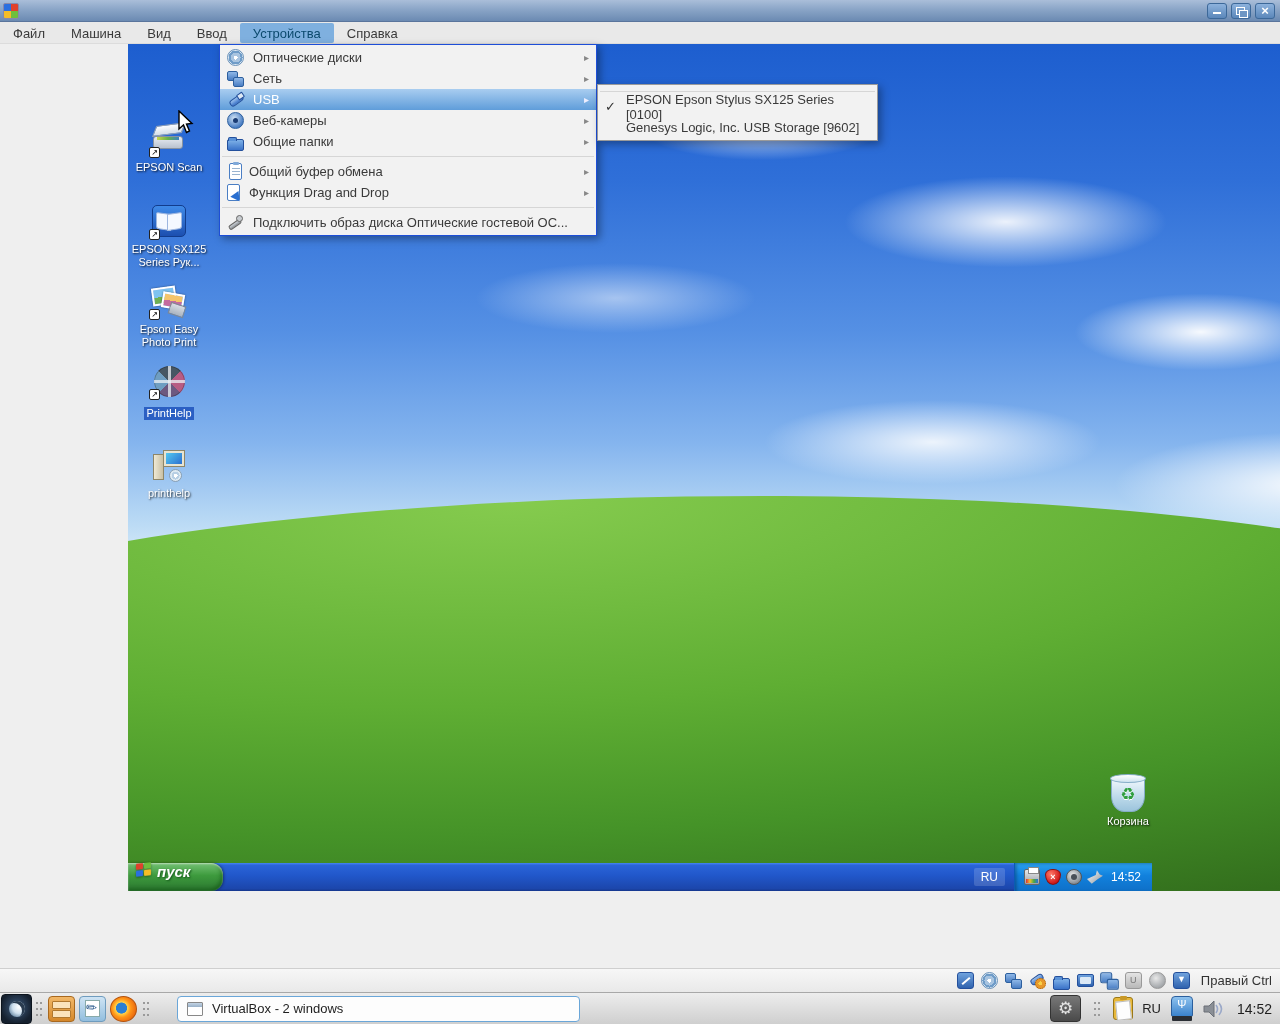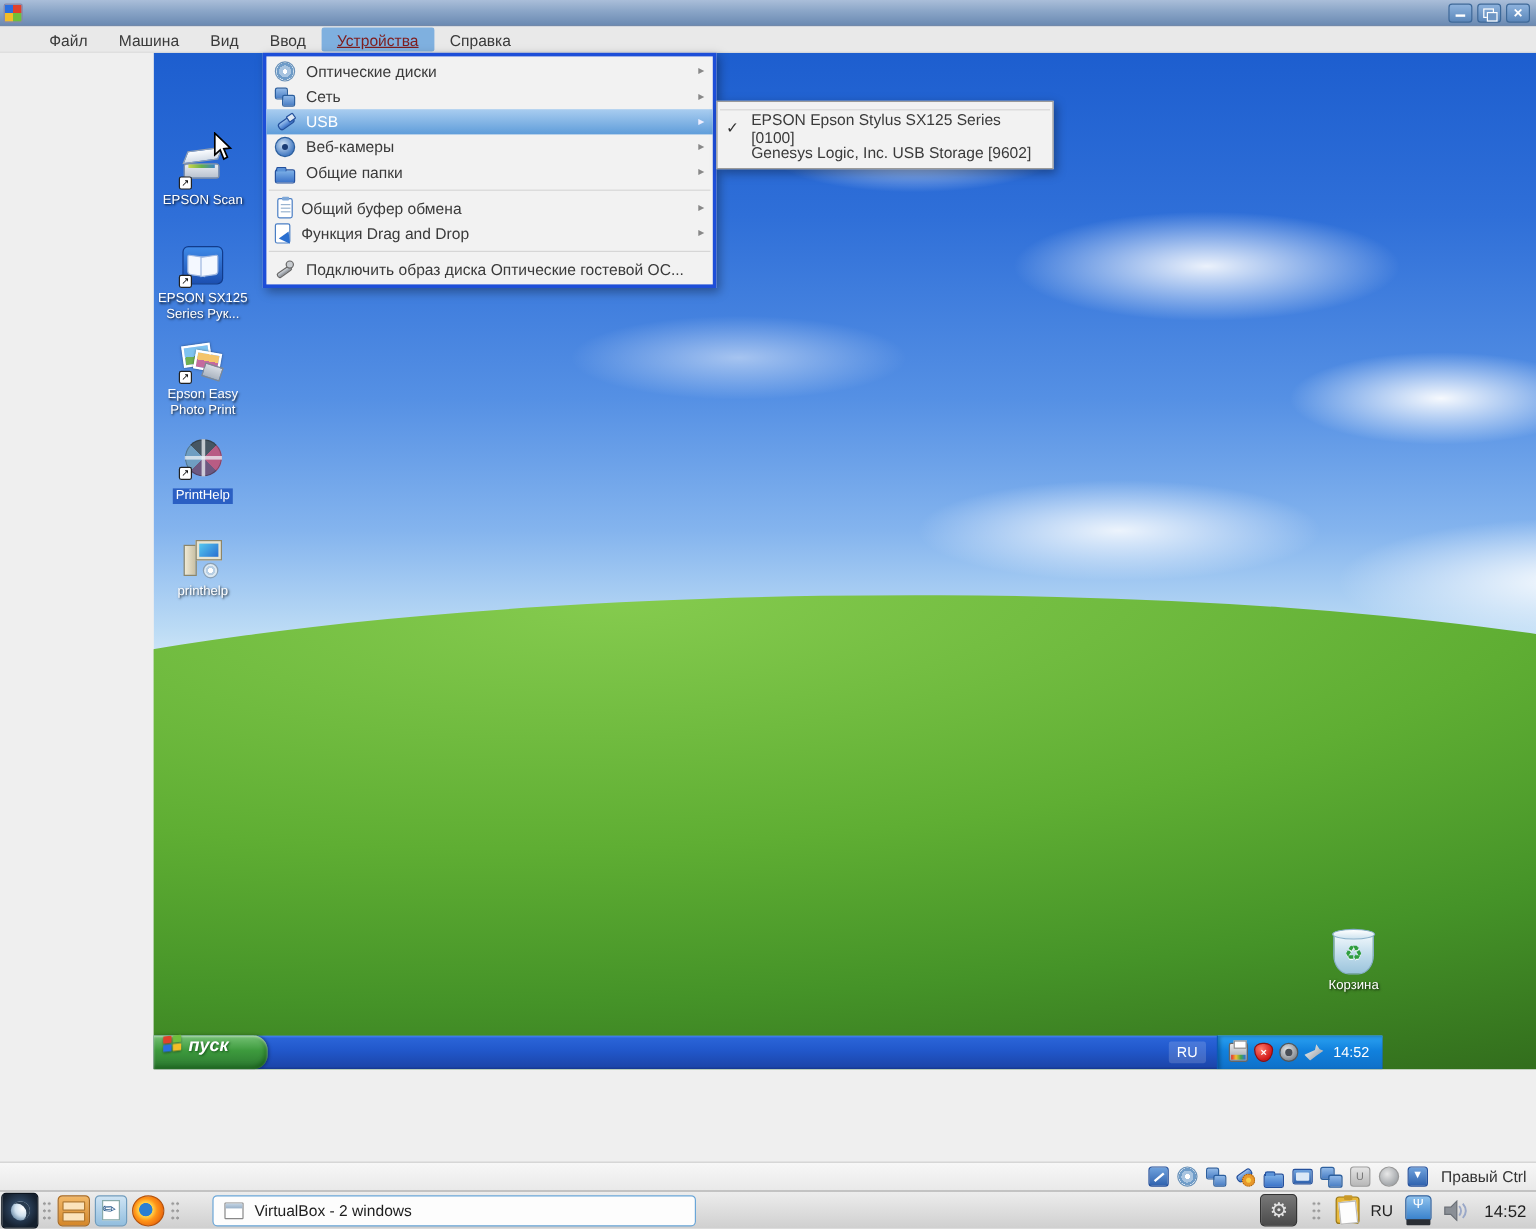--- a/index.html
+++ b/index.html
@@ -18,23 +18,23 @@
   .win-btns { margin-left:auto; display:flex; gap:4px; margin-right:5px; }
   .win-btn { width:20px; height:16px; border-radius:3px; border:1px solid #3c6899;
     background:linear-gradient(#8db2dd,#5b87ba); color:#fff; font-size:10px; line-height:14px;
     text-align:center; position:relative; }
   .glyph-min::after { content:""; position:absolute; left:5px; right:5px; bottom:4px; height:2px; background:#fff; }
   .glyph-restore::before { content:""; position:absolute; left:4px; top:3px; width:7px; height:6px; border:1px solid #fff; }
   .glyph-restore::after { content:""; position:absolute; left:7px; top:6px; width:7px; height:6px; border:1px solid #fff; background:#6e96c4; }
   .glyph-close::after { content:"\00d7"; font-size:13px; font-weight:bold; line-height:14px; }
 
   .menubar { position:absolute; left:0; top:22px; width:1280px; height:22px; background:#e9e9e9;
-    display:flex; align-items:flex-end; font-size:13px; color:#3a3a3a; border-bottom:1px solid #dcdcdc;padding-left:28px; }
+    display:flex; align-items:flex-end; font-size:13px; color:#3a3a3a; border-bottom:1px solid #dcdcdc; }
   .menu-top { padding:2px 13px; height:20px; line-height:17px; }
-  .menu-top.active { background:#7fb0df; color:#7f1d1d; border-radius:2px;text-decoration:underline; }
+  .menu-top.active { background:#7fb0df; color:#0c4a6e; border-radius:2px; }
 
   
   .guest { position:absolute; left:128px; top:44px; width:1219px; height:847px; overflow:hidden; }
   .sky { position:absolute; inset:0;
     background-image:
       radial-gradient(ellipse 180px 55px at 88% 34%, rgba(255,255,255,.95), rgba(255,255,255,0) 70%),
       radial-gradient(ellipse 230px 65px at 72% 21%, rgba(255,255,255,.9), rgba(255,255,255,0) 70%),
       radial-gradient(ellipse 280px 75px at 97% 52%, rgba(255,255,255,.92), rgba(255,255,255,0) 70%),
       radial-gradient(ellipse 170px 45px at 52% 10%, rgba(255,255,255,.75), rgba(255,255,255,0) 70%),
       radial-gradient(ellipse 130px 40px at 24% 5%, rgba(255,255,255,.65), rgba(255,255,255,0) 70%),
@@ -127,21 +127,21 @@
   .ti-shield { background:radial-gradient(circle at 35% 30%, #ff7a6a, #d01818 70%); border:1px solid #8c0f0f;
     border-radius:45% 45% 50% 50% / 35% 35% 65% 65%; color:#fff; font-size:9px; font-weight:bold; text-align:center; line-height:14px; }
   .ti-shield::after { content:"\00d7"; }
   .ti-speaker { background:radial-gradient(circle at 40% 35%, #e8e8e8, #808890 75%); border-radius:50%; border:1px solid #555; }
   .ti-speaker::after { content:""; position:absolute; left:4px; top:4px; width:6px; height:6px; border-radius:50%; background:#4a5058; }
   .ti-epson { background:linear-gradient(135deg,#d0d4d8 40%,#888f96); clip-path:polygon(0 62%, 55% 38%, 62% 8%, 80% 34%, 100% 42%, 64% 66%, 30% 92%); }
   .xp-clock { color:#fff; font-size:12px; margin-left:3px; }
 
   
   .menu-popup { position:absolute; left:219px; top:44px; width:378px; background:#f2f2f2;
-    border:3px solid #1d4ed8; box-shadow:3px 3px 8px rgba(0,0,0,.35); padding:2px 0; z-index:10; }
+    border:1px solid #1d4ed8; box-shadow:3px 3px 8px rgba(0,0,0,.35); padding:2px 0; z-index:10; }
   .submenu-popup { position:absolute; left:597px; top:84px; width:281px; background:#f2f2f2;
     border:1px solid #9a9a9a; box-shadow:3px 3px 8px rgba(0,0,0,.35); padding:2px 0; z-index:11; }
   .mi { height:21px; display:flex; align-items:center; padding:0 7px 0 7px; font-size:13px; color:#3a3a3a; }
   .mi.hl { background:linear-gradient(#a9cdf0,#5f9dda); color:#fff; }
   .mi .sub-arrow { margin-left:auto; color:#888; font-size:10px; }
   .mi.hl .sub-arrow { color:#eef; }
   .msep { height:1px; background:#d6d6d6; margin:4px 2px; }
   .mi .micon { width:17px; height:17px; margin-right:9px; position:relative; flex:none; }
   .mi .mcheck { width:21px; flex:none; font-size:13px; color:#333; }
 

